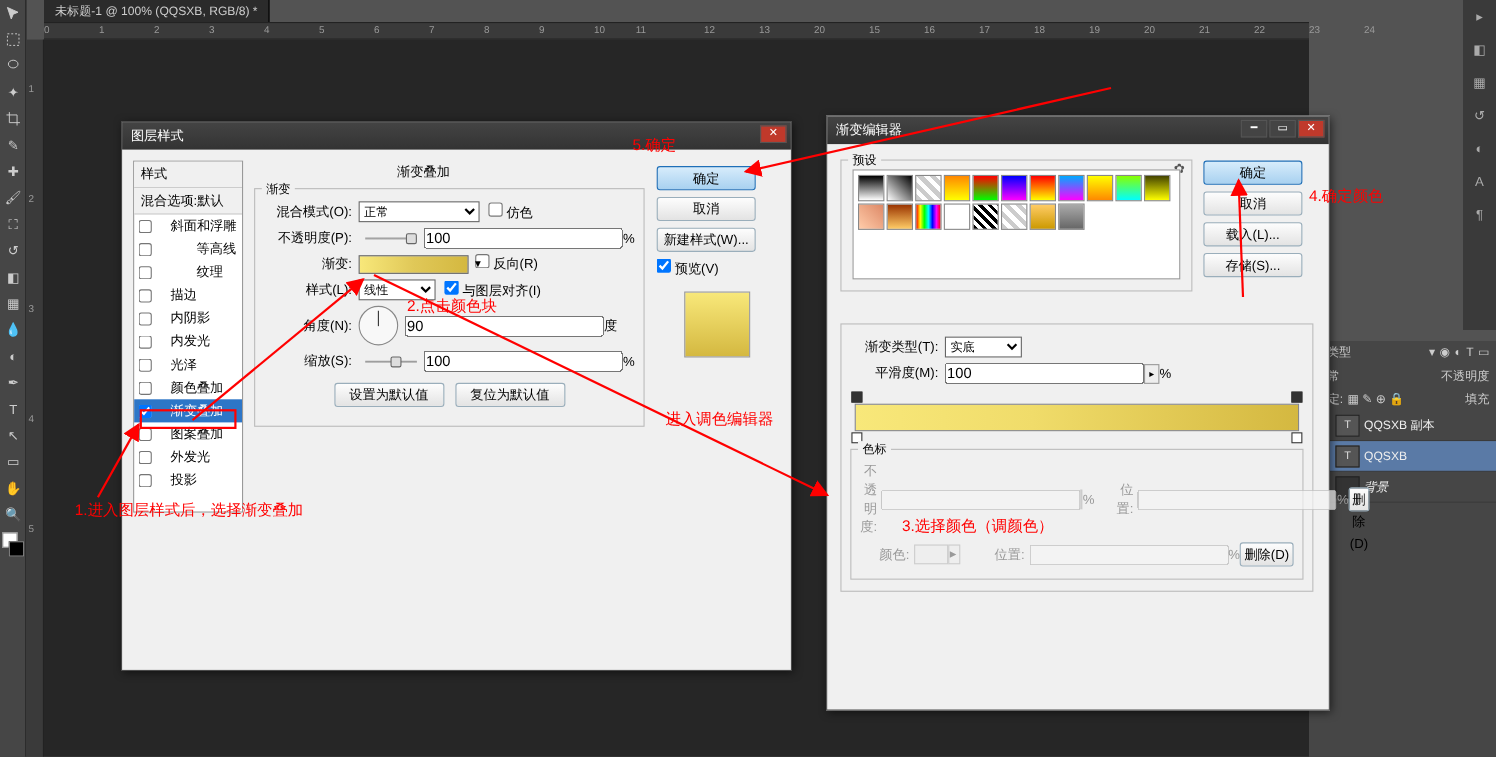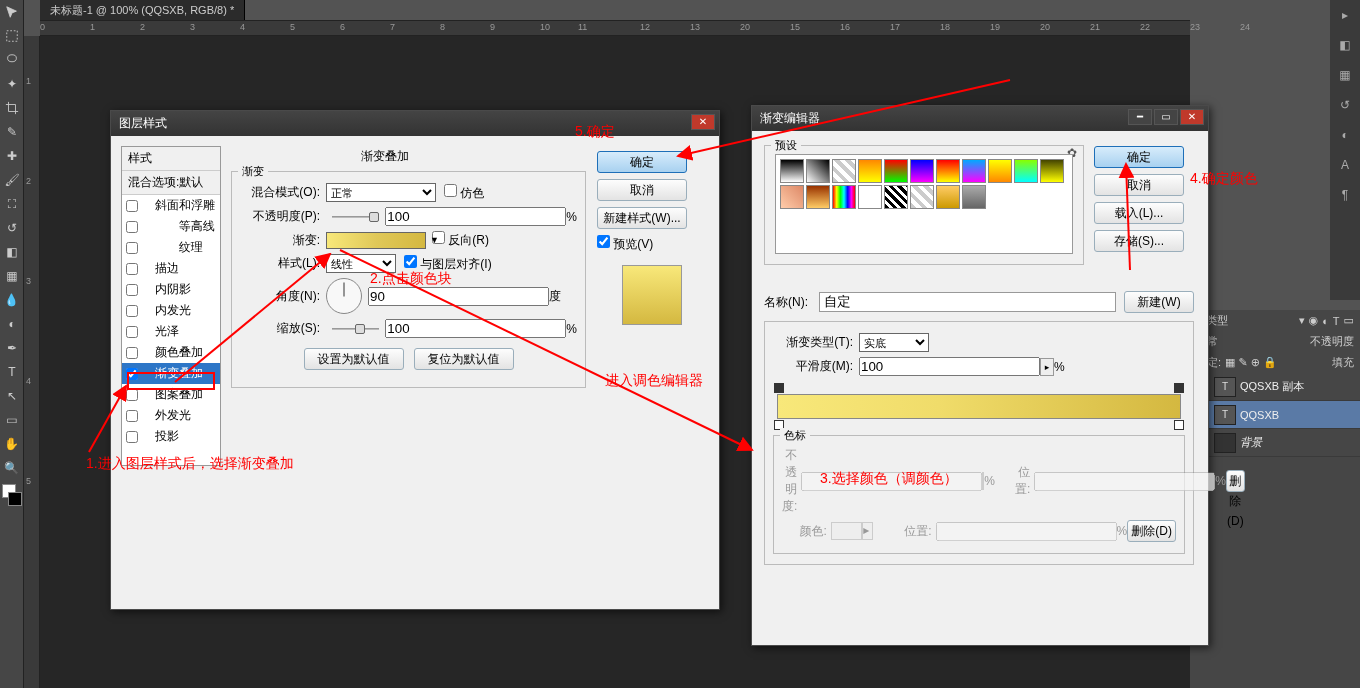--- a/index.html
+++ b/index.html
@@ -346,25 +346,20 @@
         </div>
     </div>
   </div>
   <div style="position:absolute;right:14px;top:40px;width:100px">
     <button class="btn primary">确定</button>
     <button class="btn">取消</button>
     <button class="btn">载入(L)...</button>
     <button class="btn">存储(S)...</button>
   </div>
   <div style="position:absolute;left:12px;top:180px;right:14px">
-    <div class="form-row">
-        <span style="width:55px">名称(N):</span>
-        <input type="text" style="flex: 1 1 0%; height: 20px; border: 1px solid rgb(153, 153, 153); padding: 0px 4px;" value="自定">
-        <button class="btn" style="width:70px;margin:0 0 0 8px">新建(W)</button>
-      </div>
     <div class="fieldset" style="margin-top:8px">
       <div class="form-row">
           <span style="width:80px;text-align:right;margin-right:6px">渐变类型(T):</span>
           <select style="width:70px"><option>实底</option></select>
         </div>
       <div class="form-row">
           <span style="width:80px;text-align:right;margin-right:6px">平滑度(M):</span>
           <input class="num" value="100" style="">
           <span style="border:1px solid #999;width:14px;height:18px;text-align:center;line-height:16px;font-size:9px;background:#eee">▸</span> 
           <span>%</span>
@@ -409,18 +404,18 @@
         <polygon points="0 0, 8 4, 0 8"></polygon>
       </marker>
     </defs>
   <line x1="89" y1="452" x2="126" y2="386" marker-end="url(#ah)"></line>
   <line x1="175" y1="382" x2="330" y2="254" marker-end="url(#ah)"></line>
   <line x1="340" y1="250" x2="752" y2="450" marker-end="url(#ah)"></line>
   <line x1="1010" y1="80" x2="678" y2="156" marker-end="url(#ah)"></line>
   <line x1="1130" y1="270" x2="1126" y2="164" marker-end="url(#ah)"></line>
 </svg>
 <div style="position:absolute;left:127px;top:372px;width:88px;height:18px;border:2px solid #f00;pointer-events:none"></div>
-<div class="annot" style="left:86px;top:455px">1.进入图层样式后，选择渐变叠加</div>
+<div class="annot" style="left:68px;top:455px">1.进入图层样式后，选择渐变叠加</div>
 <div class="annot" style="left:370px;top:270px">2.点击颜色块</div>
 <div class="annot" style="left:605px;top:372px">进入调色编辑器</div>
 <div class="annot" style="left:820px;top:470px">3.选择颜色（调颜色）</div>
 <div class="annot" style="left:1190px;top:170px">4.确定颜色</div>
 <div class="annot" style="left:575px;top:123px">5.确定</div>
 
 </body></html>

